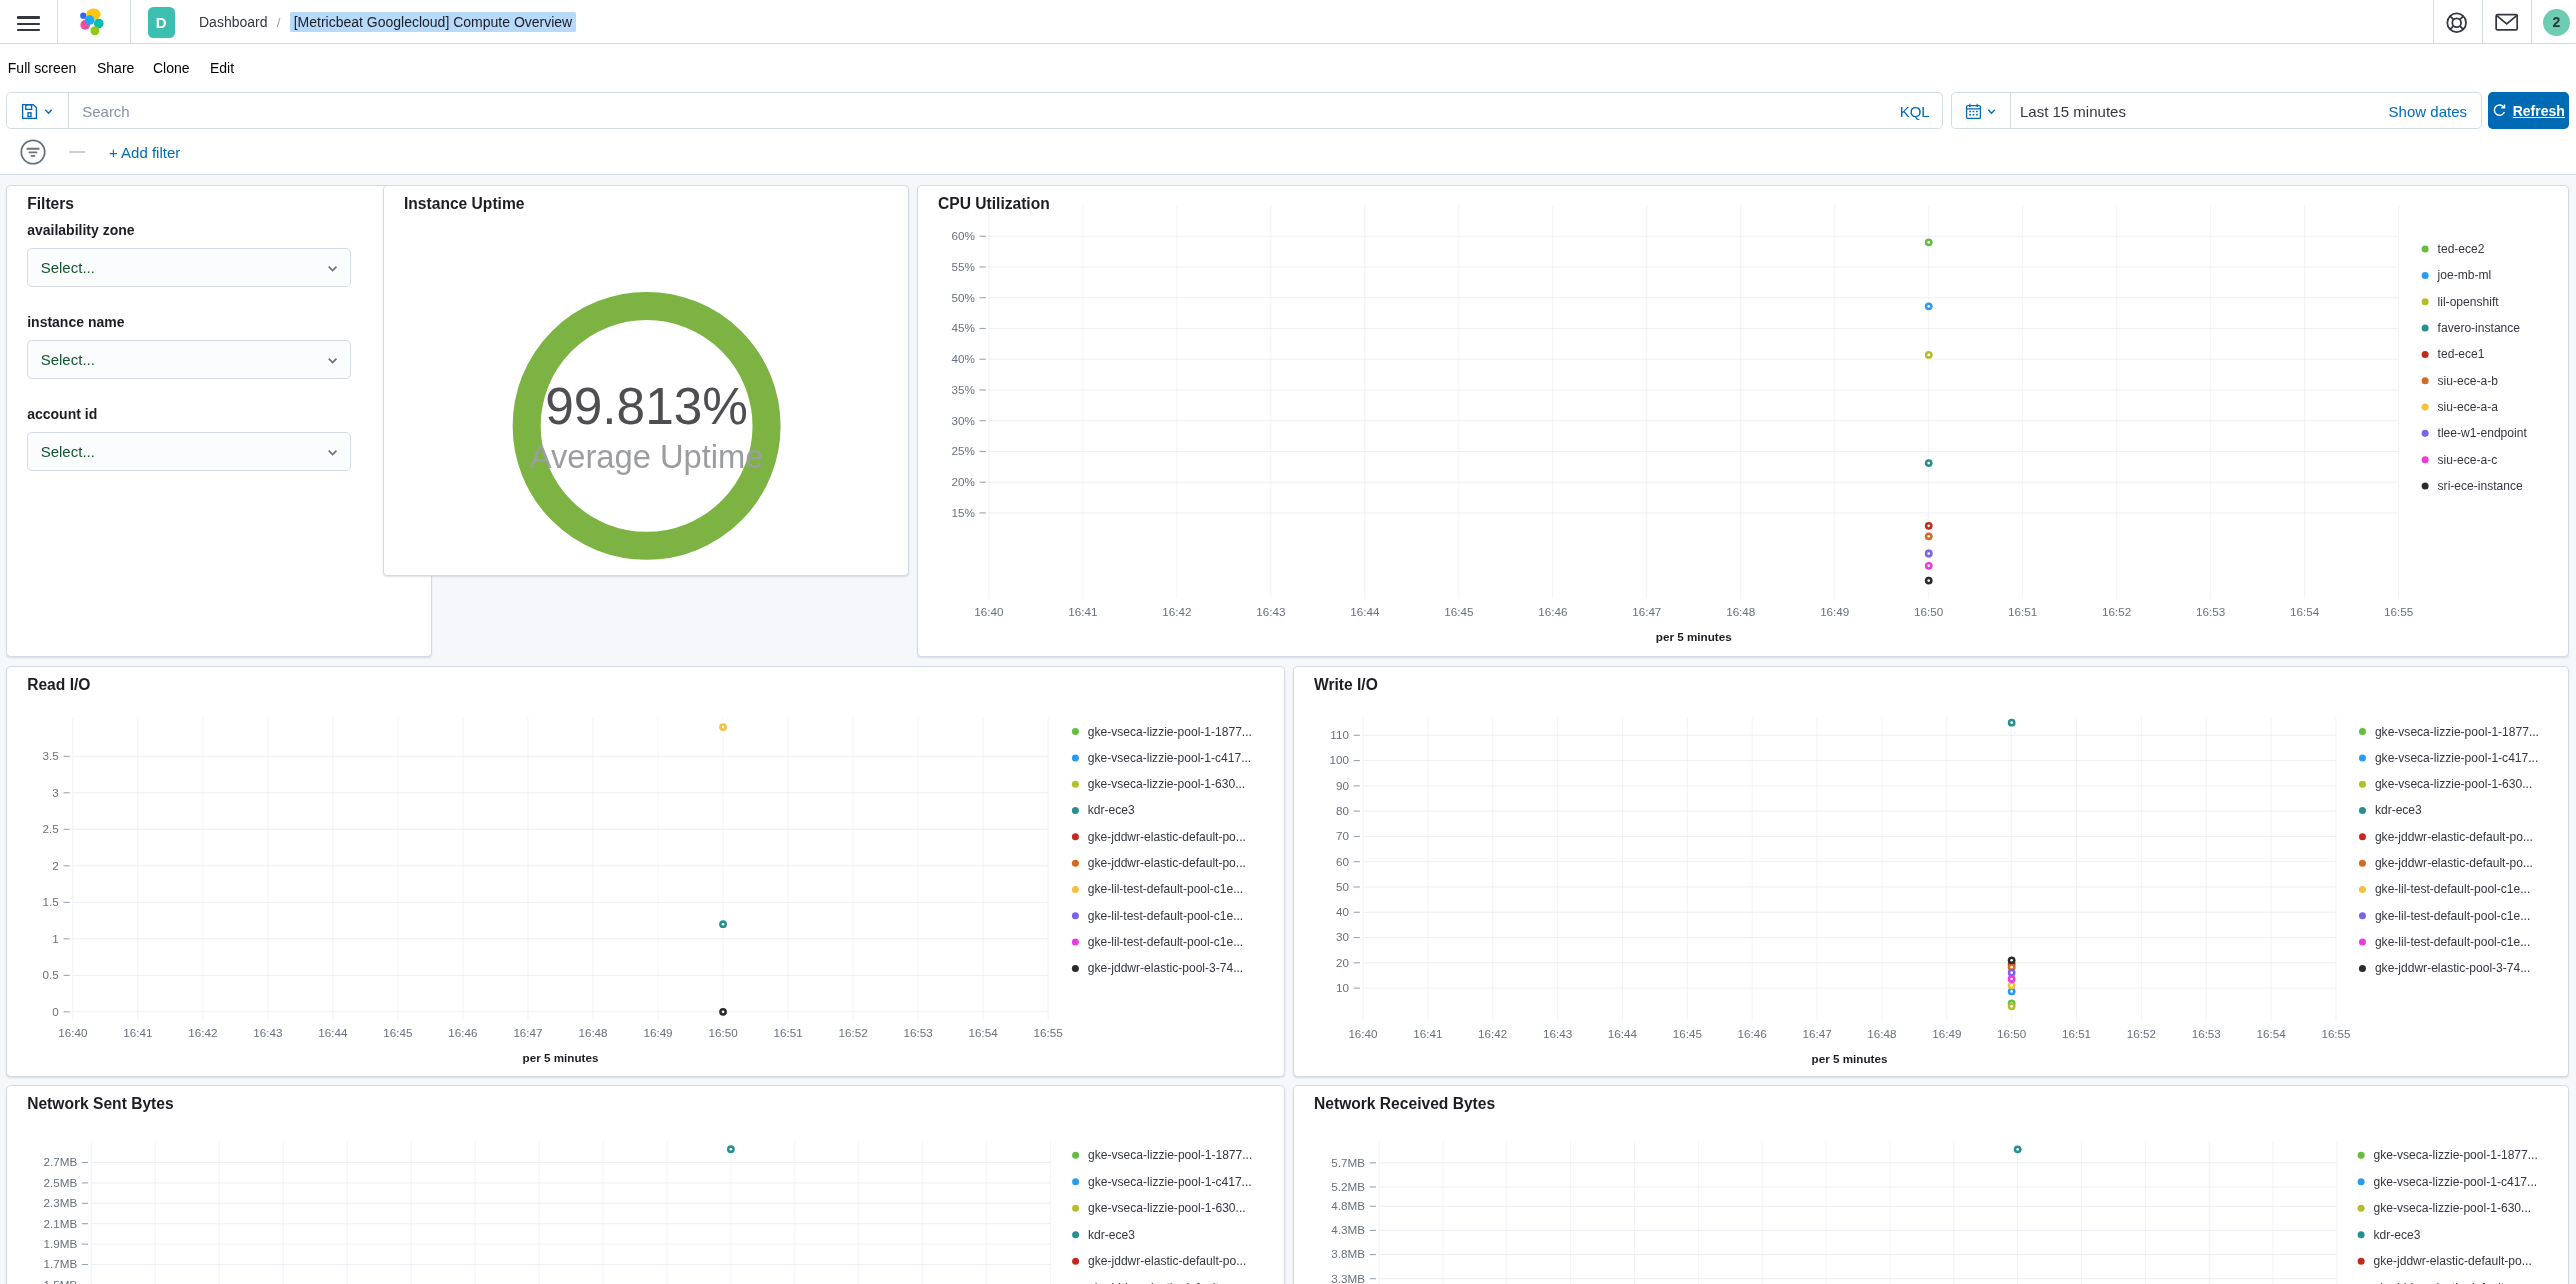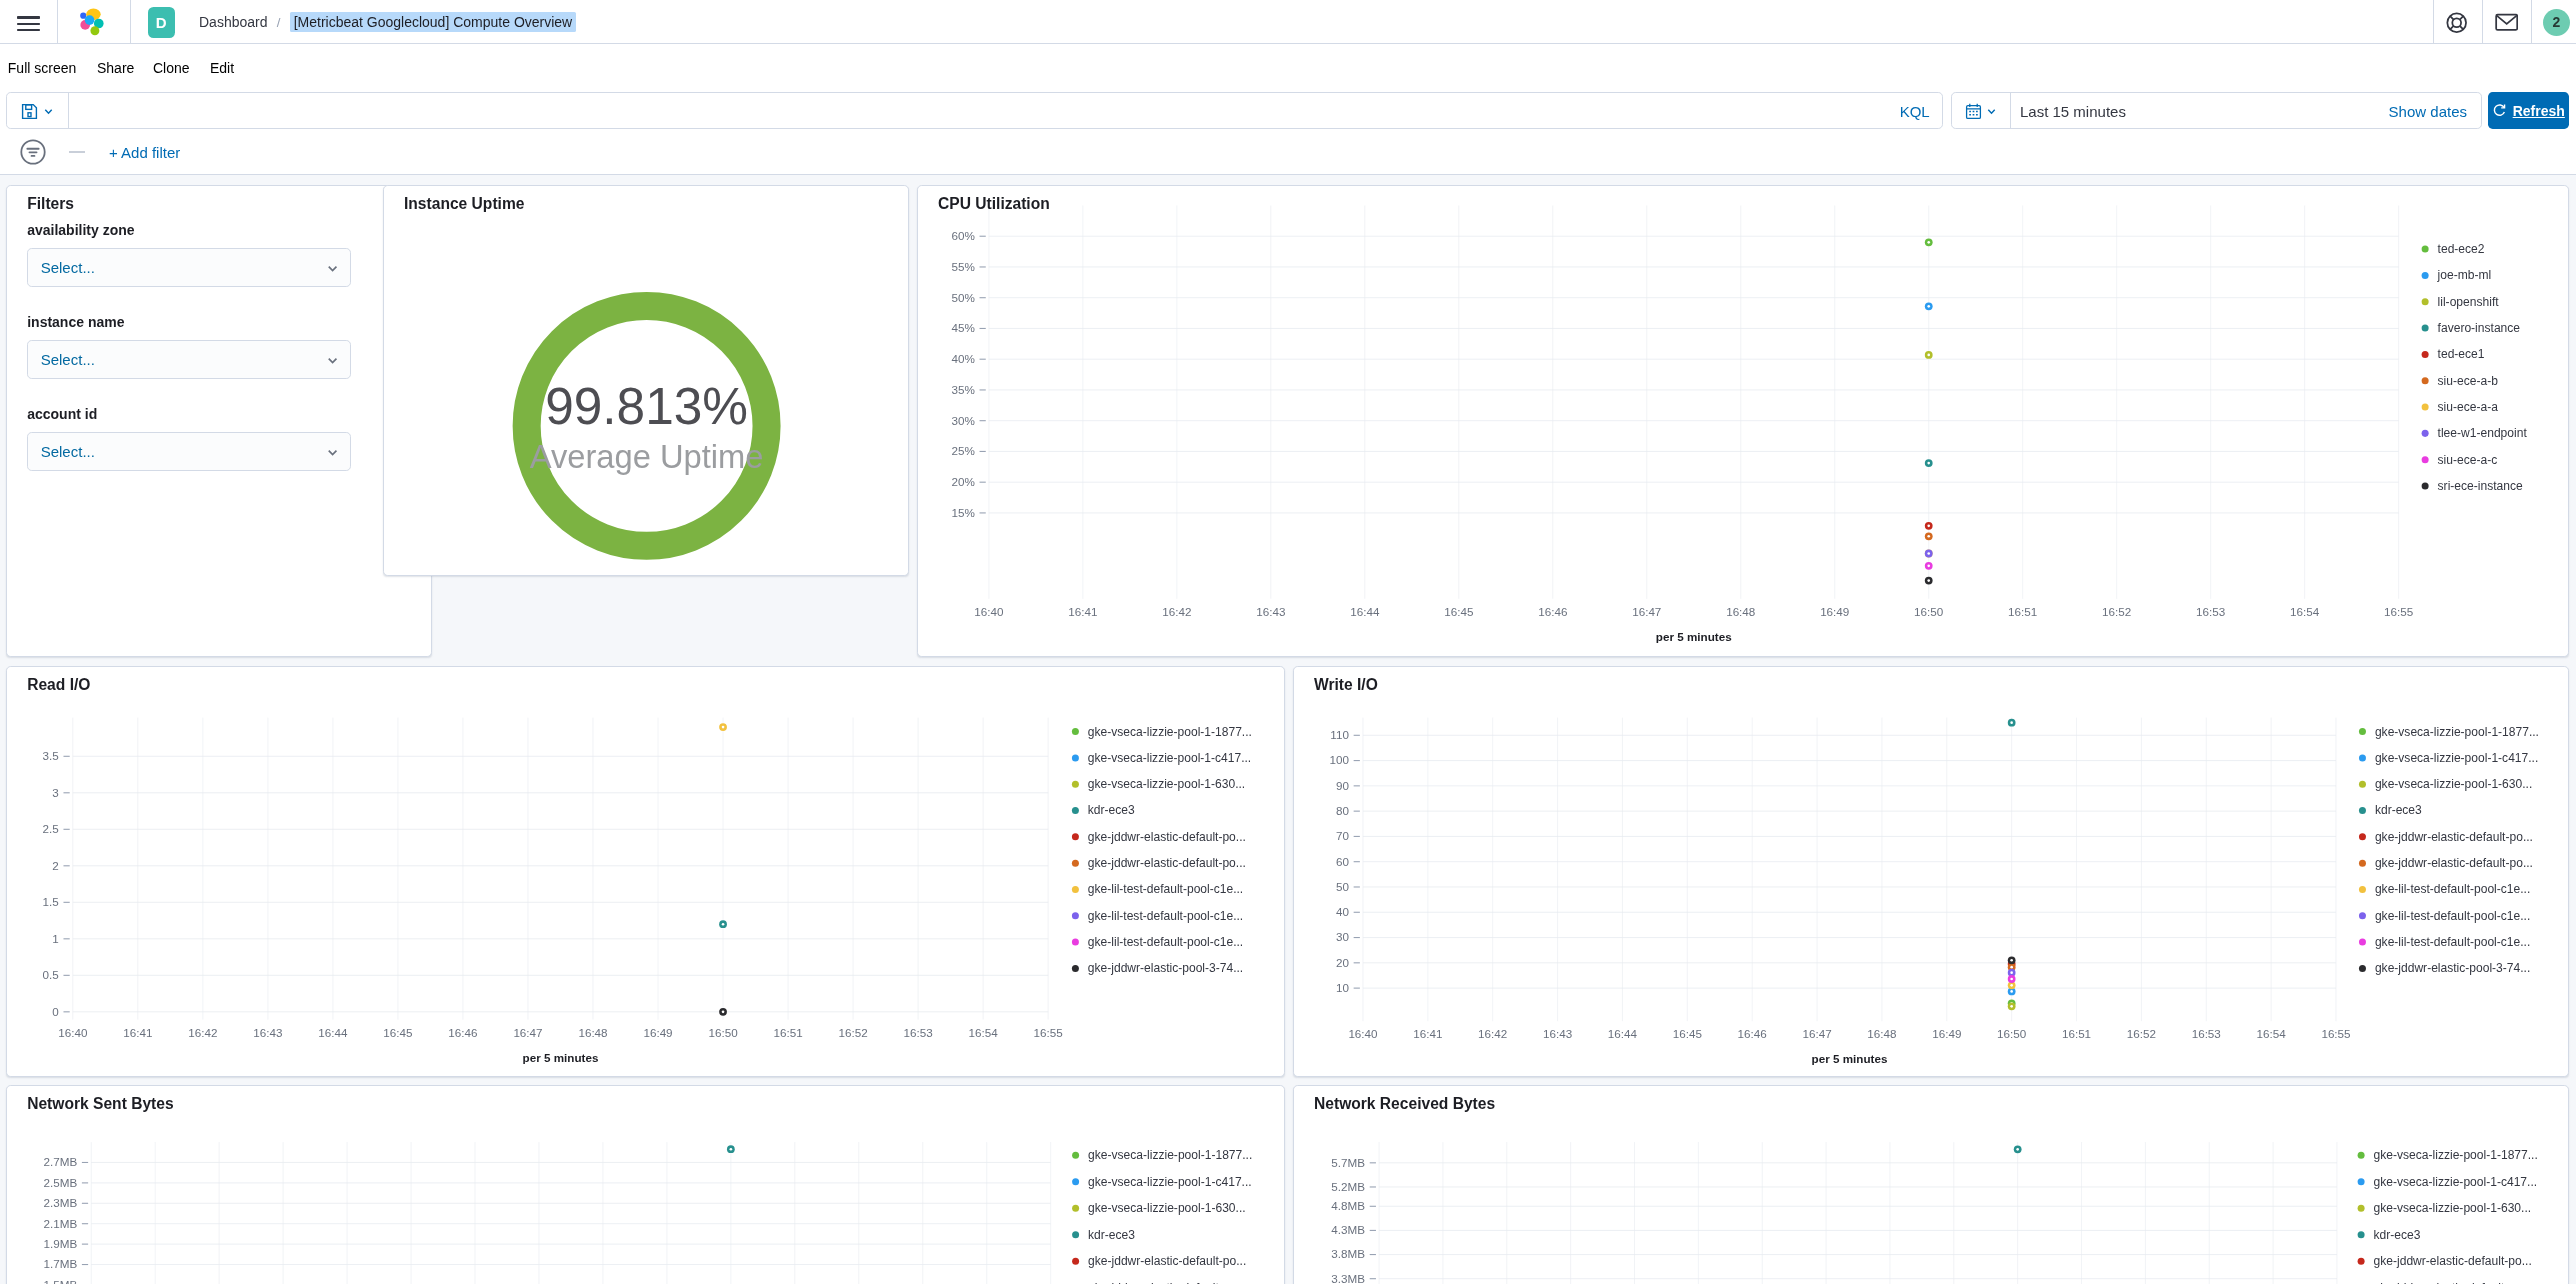--- a/index.html
+++ b/index.html
@@ -49,21 +49,21 @@
   #p-filters  { left:6.2px;    top:185px;  width:426px;  height:472px; }
   #p-uptime   { left:383px;  top:185px;  width:526px;  height:391px; }
   #p-cpu      { left:917px; top:185px;  width:1652px; height:472px; }
   #p-read     { left:6.2px;    top:666px;  width:1279px; height:411px; }
   #p-write    { left:1293px; top:666px;  width:1276px; height:411px; }
   #p-netsent  { left:6.2px;    top:1085px; width:1279px; height:433px; }
   #p-netrecv  { left:1293px; top:1085px; width:1276px; height:433px; }
 
   .ffield-label { position:absolute; left:20px; font-size:14px; font-weight:700; color:#1D1E24; }
   .fselect { position:absolute; left:20px; width:324px; height:39px; background:#FBFCFD; border:0.8px solid #D3DAE6; border-radius:4.7px; cursor:pointer; }
-  .fselect .ph { position:absolute; left:12.5px; top:0; height:37px; display:flex; align-items:center; font-size:15px; color:#0369a1; }
+  .fselect .ph { position:absolute; left:12.5px; top:0; height:37px; display:flex; align-items:center; font-size:15px; color:#14532d; }
   .fselect svg { position:absolute; right:11px; top:12.5px; }
 </style>
 </head>
 <body>
 
 <div class="chrome">
   <div class="header">
     <div class="hamburger">
         <span></span>
         <span></span>
@@ -118,20 +118,21 @@
       <div class="search-left">
         <svg width="17" height="17" viewBox="0 0 16 16" fill="none" stroke="#006BB4" stroke-width="1.3">
           <path d="M1.5 1.5h10l3 3v10h-13z"></path>
           <rect x="4.5" y="1.8" width="5.5" height="4.2"></rect>
           <rect x="6.6" y="9.2" width="2.8" height="3.6"></rect>
         </svg>
         <svg width="11" height="11" viewBox="0 0 12 12" fill="none" stroke="#006BB4" stroke-width="1.6">
           <path d="M2.5 4.2L6 7.8l3.5-3.6"></path>
         </svg>
       </div>
+      <input class="search-input" type="text" placeholder="Search" style="">
       <div class="kql">KQL</div>
     </div>
     <div class="dategroup">
       <div class="date-left">
         <svg width="17" height="17" viewBox="0 0 16 16" fill="none" stroke="#006BB4" stroke-width="1.2">
           <rect x="1.5" y="2.5" width="13" height="12" rx="1.2"></rect>
           <path d="M4.5 0.8v3M11.5 0.8v3M1.5 5.5h13"></path>
           <path d="M4 8h1.6M7.2 8h1.6M10.4 8h1.6M4 11h1.6M7.2 11h1.6M10.4 11h1.6" stroke-width="1.5"></path>
         </svg>
         <svg width="11" height="11" viewBox="0 0 12 12" fill="none" stroke="#006BB4" stroke-width="1.6">

